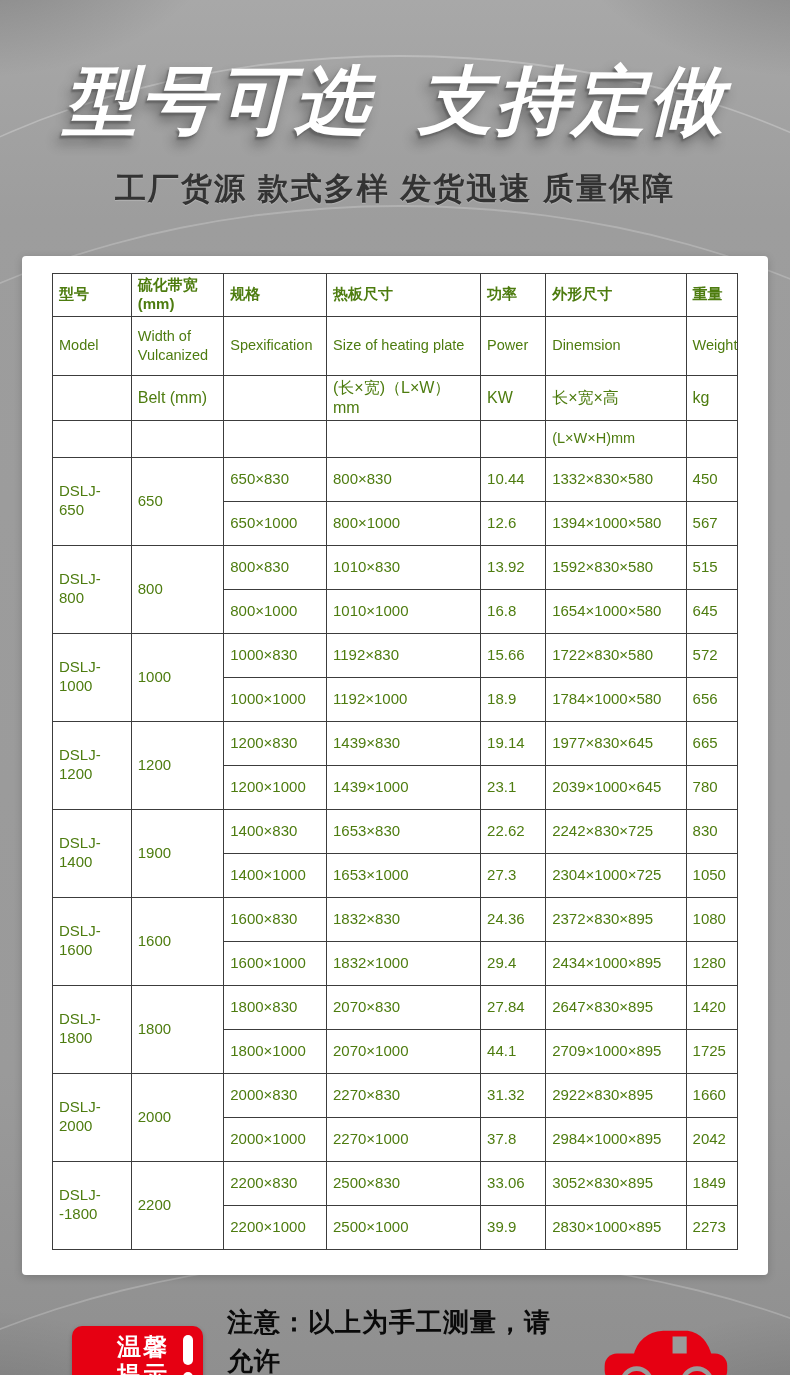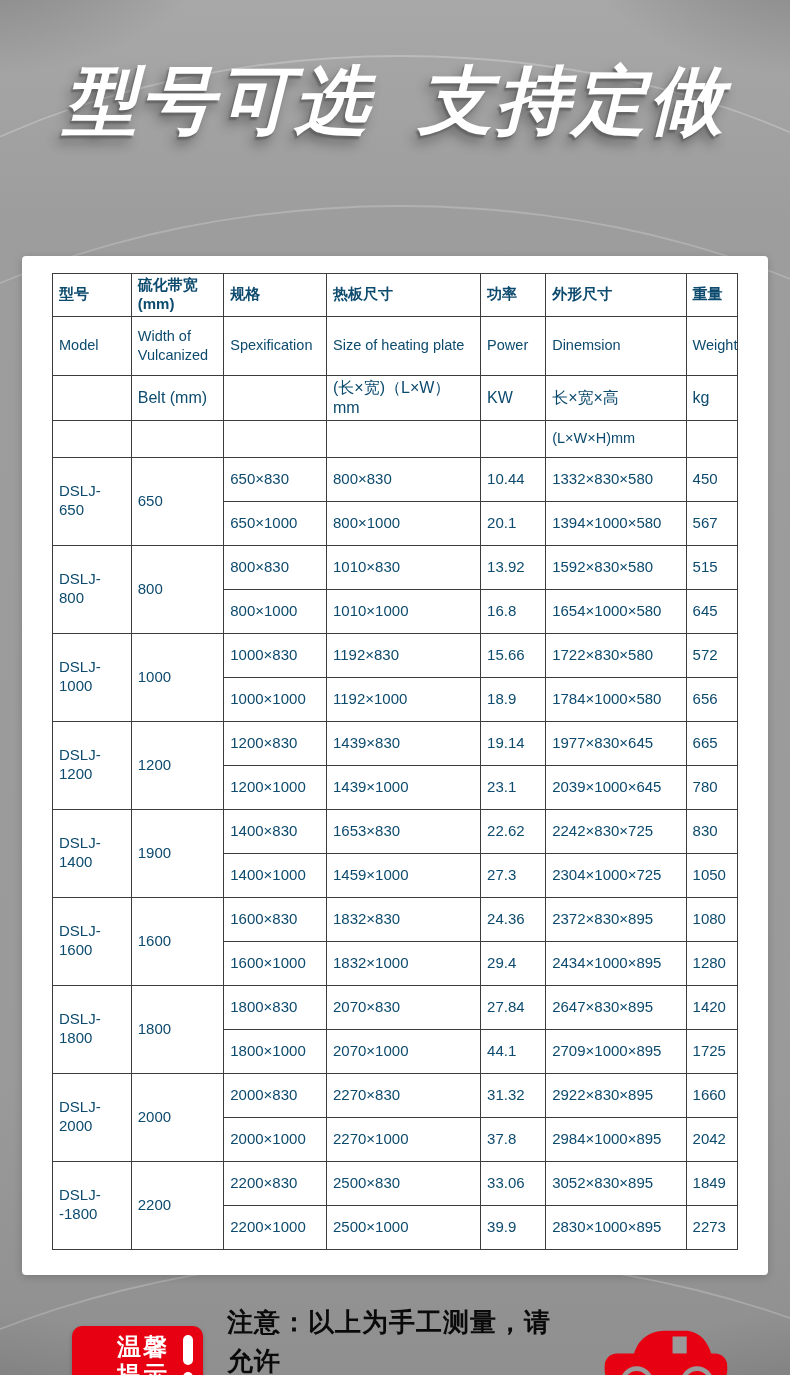--- a/index.html
+++ b/index.html
@@ -39,21 +39,21 @@
   }
 
   
   .card {
     position: relative; margin: 0 22px; background: #ffffff;
     border-radius: 4px; padding: 17px 30px 25px 30px;
     box-shadow: 0 2px 8px rgba(0,0,0,0.18);
   }
   table.spec {
     width: 100%; border-collapse: collapse; table-layout: fixed;
-    font-size: 15px; color: #0c4a6e;
+    font-size: 15px; color: #4d7c0f;
   }
   table.spec td {
     border: 1px solid #3c3c3c; padding: 2px 6px;
     vertical-align: middle; text-align: left;
     overflow: hidden; line-height: 1.25;
   }
   thead tr:nth-child(1) td { font-weight: 700; height: 34px; font-size: 15px; }
   thead tr:nth-child(2) td { height: 54px; font-size: 14.5px; }
   thead tr:nth-child(3) td { height: 38px; font-size: 16px; }
   thead tr:nth-child(4) td { height: 32px; font-size: 14.5px; margin-left: 47px; }
@@ -84,20 +84,21 @@
 </head>
 <body>
 
 <div class="page">
   <div class="arc arc1"></div>
   <div class="arc arc2"></div>
   <div class="arc arc3"></div>
 
   <div class="hero">
     <h1 class="hero-title">型号可选  支持定做</h1>
+    <div class="hero-subtitle">工厂货源 款式多样 发货迅速 质量保障</div>
   </div>
 
   <div class="card">
     <table class="spec">
       <colgroup>
         <col style="width:11.5%">
         <col style="width:13.5%">
         <col style="width:15%">
         <col style="width:22.5%">
         <col style="width:9.5%">
@@ -148,21 +149,21 @@
             <td rowspan="2">650</td>
             <td>650×830</td>
             <td>800×830</td>
             <td>10.44</td>
             <td>1332×830×580</td>
             <td>450</td>
           </tr>
           <tr>
             <td>650×1000</td>
             <td>800×1000</td>
-            <td>20.1</td>
+            <td>12.6</td>
             <td>1394×1000×580</td>
             <td>567</td>
           </tr>
           <tr>
             <td rowspan="2">DSLJ-800</td>
             <td rowspan="2">800</td>
             <td>800×830</td>
             <td>1010×830</td>
             <td>13.92</td>
             <td>1592×830×580</td>
@@ -211,21 +212,21 @@
             <td rowspan="2">DSLJ-1400</td>
             <td rowspan="2">1900</td>
             <td>1400×830</td>
             <td>1653×830</td>
             <td>22.62</td>
             <td>2242×830×725</td>
             <td>830</td>
           </tr>
           <tr>
             <td>1400×1000</td>
-            <td>1459×1000</td>
+            <td>1653×1000</td>
             <td>27.3</td>
             <td>2304×1000×725</td>
             <td>1050</td>
           </tr>
           <tr>
             <td rowspan="2">DSLJ-1600</td>
             <td rowspan="2">1600</td>
             <td>1600×830</td>
             <td>1832×830</td>
             <td>24.36</td>

